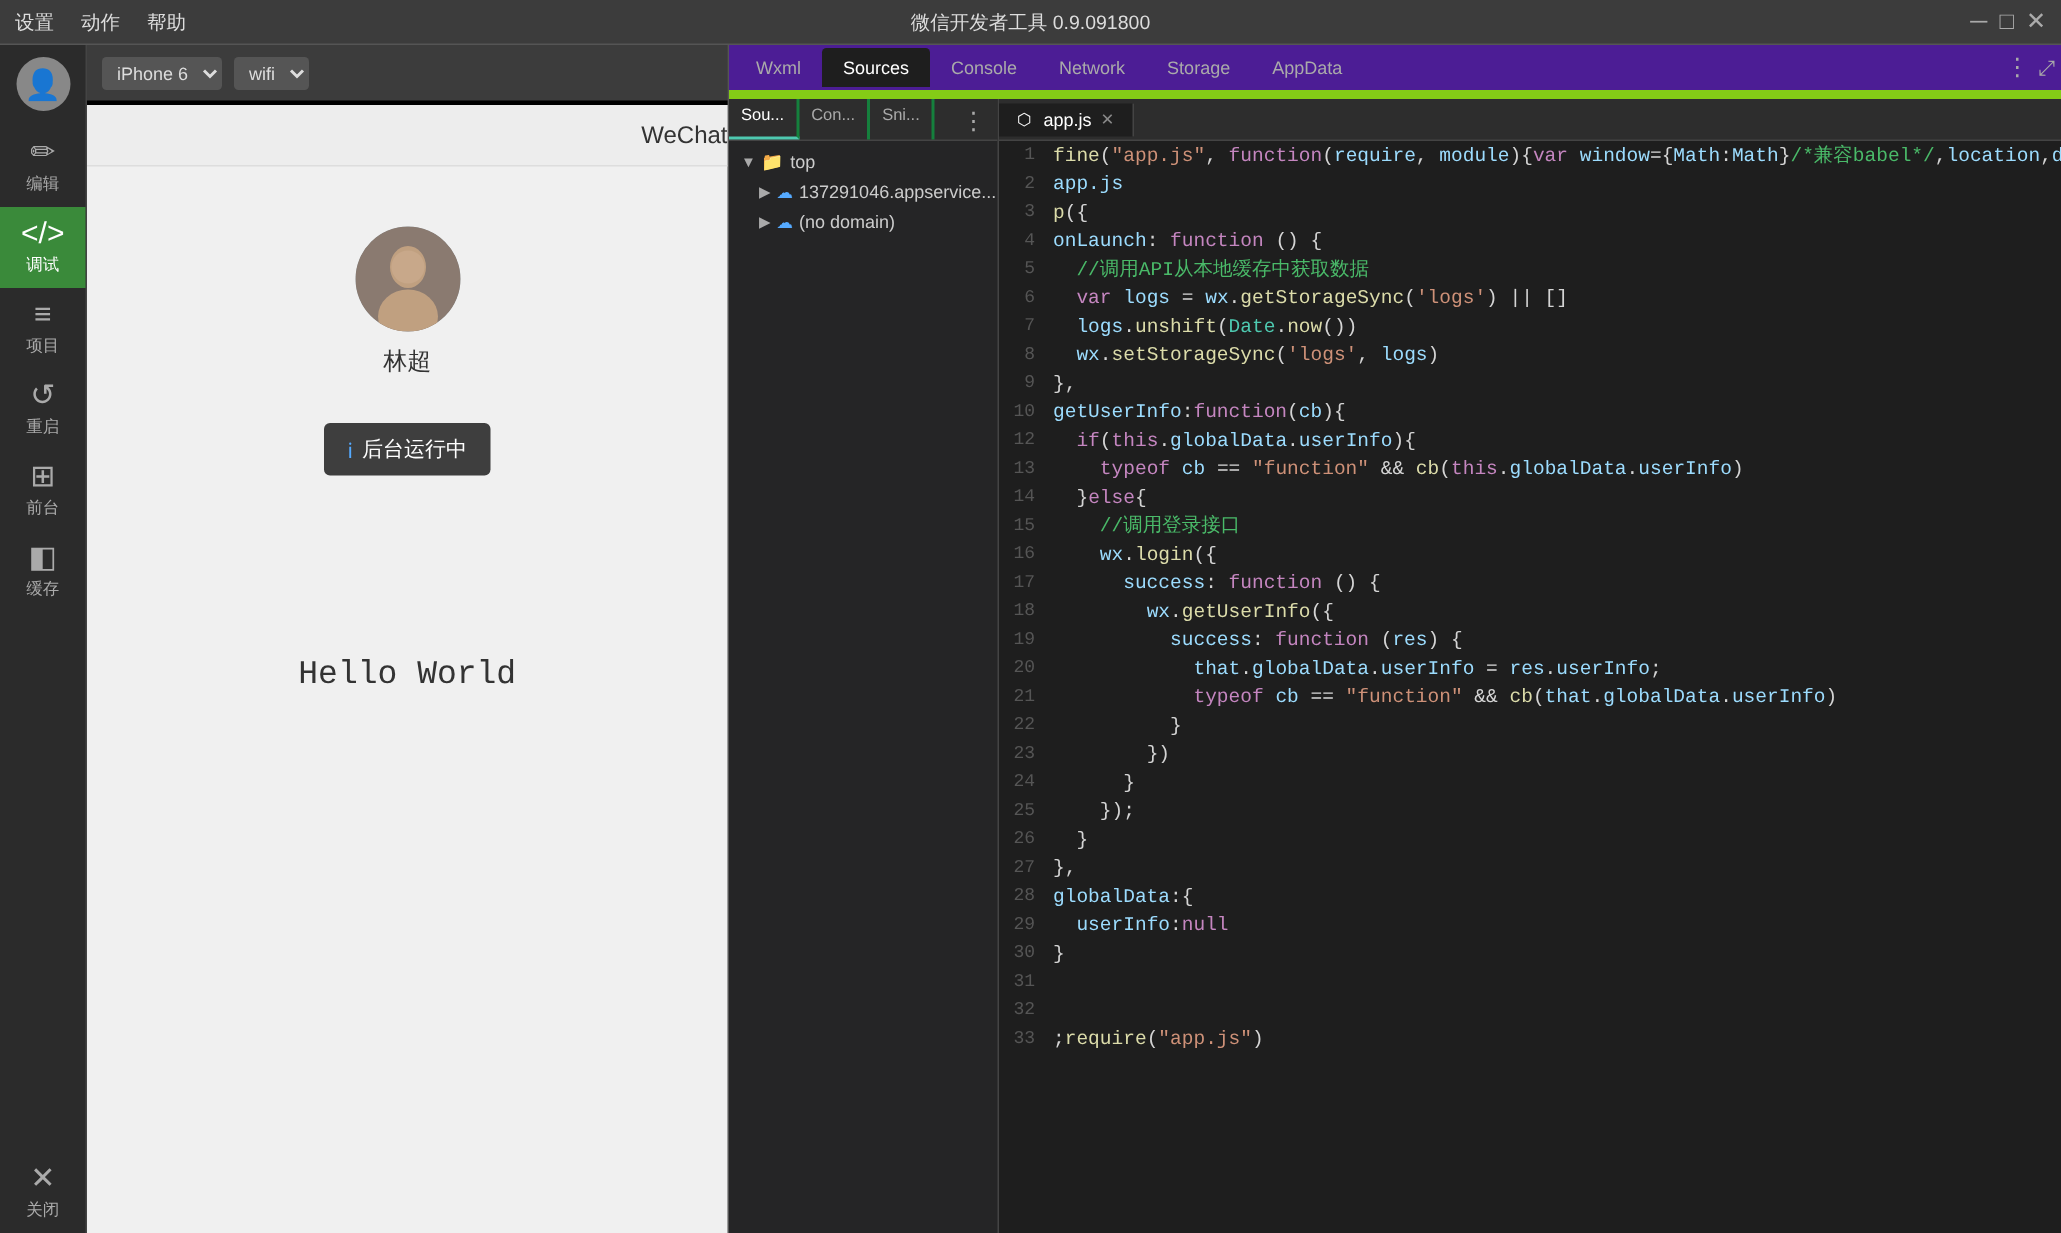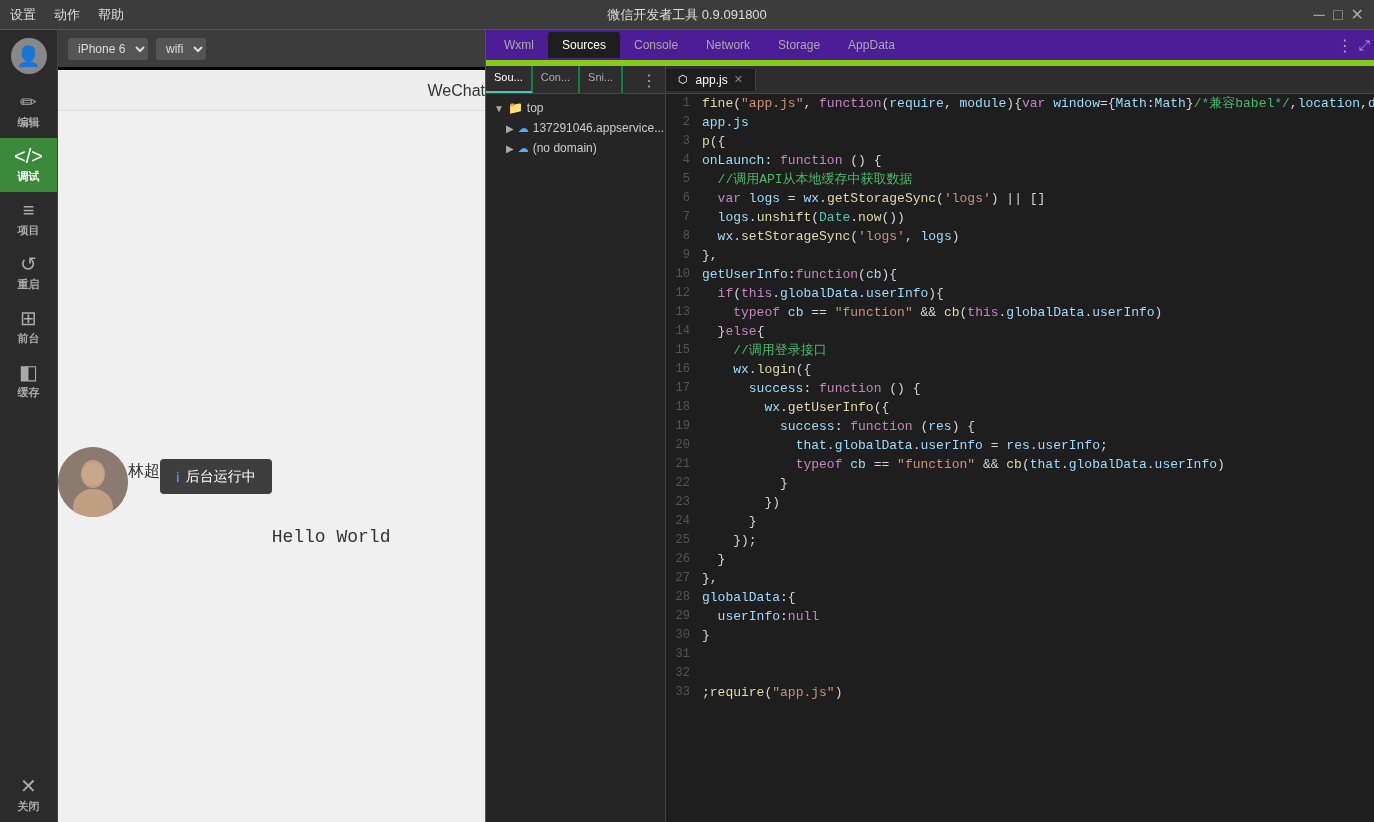--- a/index.html
+++ b/index.html
@@ -54,21 +54,21 @@
       padding: 8px 4px;
       cursor: pointer;
       width: 100%;
       color: #aaa;
     }
     .sidebar-item.active {
       background: #3a8a3a;
       color: #fff;
     }
     .sidebar-item .icon { font-size: 20px; line-height: 1; }
-    .sidebar-item .label { font-size: 11px; margin-top: 3px; font-weight: bold; }
+    .sidebar-item .label { font-size: 11px; margin-top: 3px; }
 
     
     .phone-panel {
       width: 428px;
       background: #444;
       display: flex;
       flex-direction: column;
       flex-shrink: 0;
       border-right: 1px solid #555;
     }
@@ -99,21 +99,21 @@
       background: #ededed;
       text-align: right;
       padding: 12px 0 10px;
       font-size: 16px;
       color: #333;
       border-bottom: 1px solid #ddd;
     }
     .phone-content {
       flex: 1;
       display: flex;
-      flex-direction: row;
+      flex-direction: column;
       align-items: center;
       justify-content: flex-start;
       padding-top: 40px;
       width: 100%;
     }
     .avatar-circle {
       width: 70px; height: 70px; border-radius: 50%;
       background: #888; display: flex; align-items: center; justify-content: center;
       overflow: hidden; margin-bottom: 10px;
     }
@@ -123,21 +123,21 @@
       color: #fff;
       border-radius: 4px;
       padding: 8px 16px;
       font-size: 14px;
       display: flex; align-items: center; gap: 6px;
       margin-bottom: 20px;
     }
     .running-badge .info-icon { color: #5af; font-size: 14px; }
     .hello-world {
       font-family: 'Courier New', monospace;
-      font-size: 18px;
+      font-size: 22px;
       color: #333;
       margin-top: 100px;
     }
 
     
     .right-panel {
       flex: 1;
       display: flex;
       flex-direction: column;
       background: #1e1e1e;

